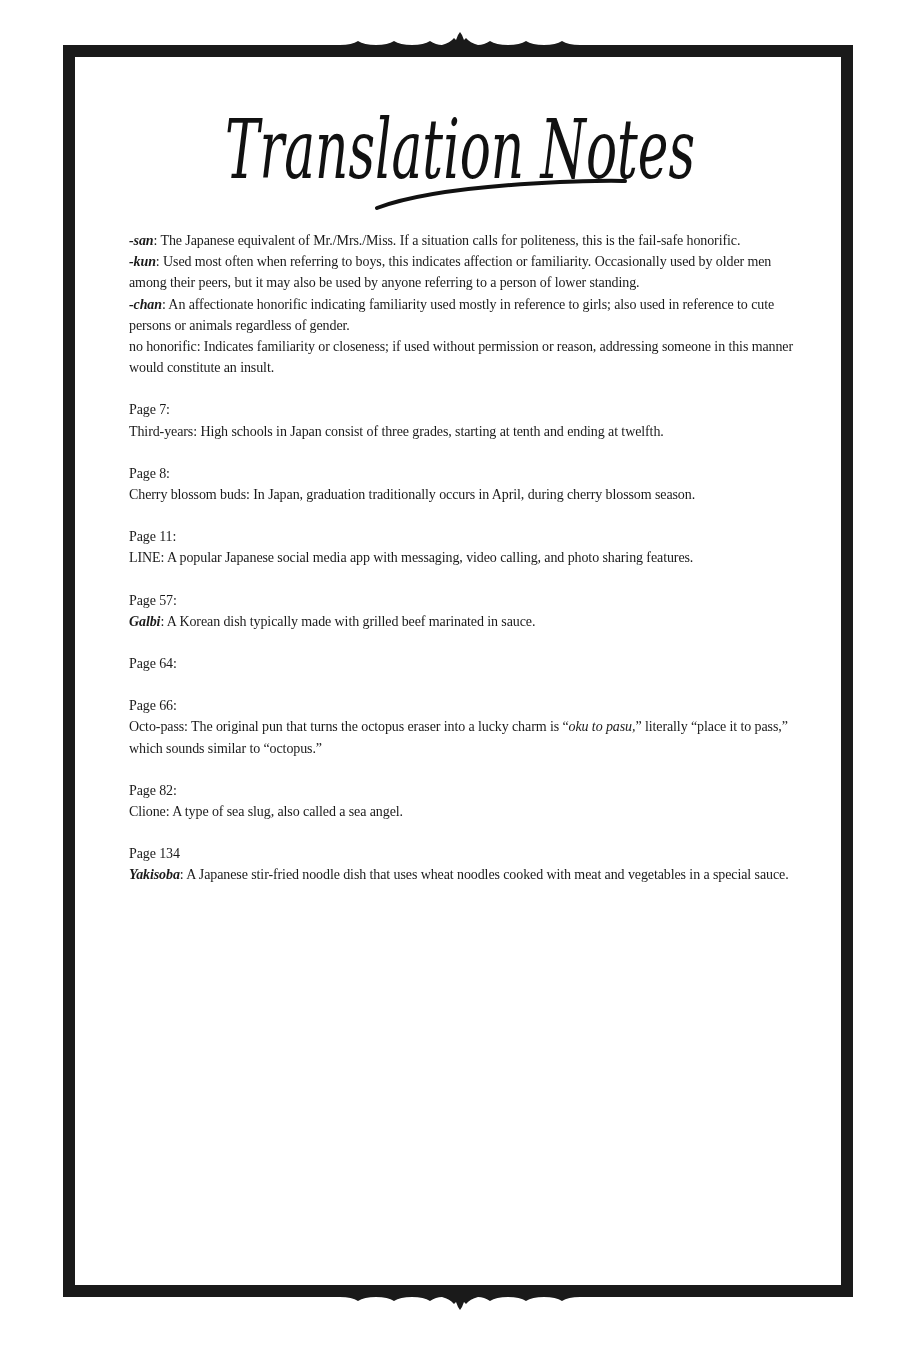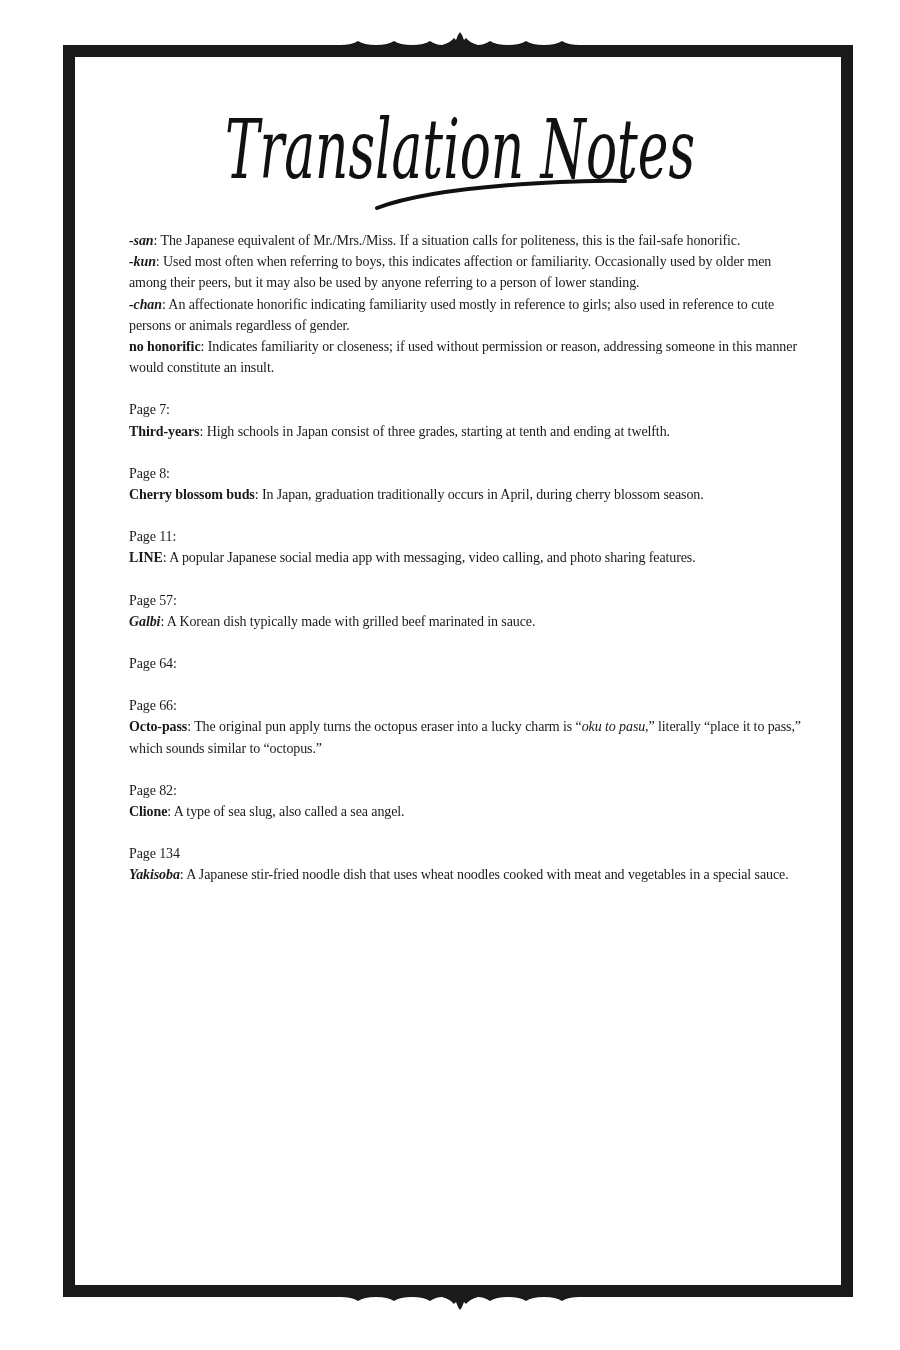--- a/index.html
+++ b/index.html
@@ -14,21 +14,21 @@
     .title {
       position:absolute; left:0; width:900px; top:60px; height:160px;
     }
     .content {
       position:absolute; left:129px; top:230px; width:680px;
       font-family:"Liberation Serif", serif; font-size:14px; line-height:21.2px;
       color:#1a1a1a; letter-spacing:-0.1px;
     }
     .content p { margin:0; }
     .gap { height:21px; }
-    .term-b { font-weight:bold; }
+    .term-b { font-weight:normal; }
     .term-bi { font-weight:bold; font-style:italic; }
     .it { font-style:italic; }
   </style>
 </head>
 <body>
 
 <div class="frame"></div>
 
 <svg class="ornament top" viewBox="0 0 240 18">
   <path d="M0,16 Q12,16 18,12 Q24,16 36,16 Q48,16 54,12 Q60,16 72,16 Q84,16 90,12 Q96,16 102,16 Q110,14 114,9 L116,11 L118,6 L120,3 L122,6 L124,11 L126,9 Q130,14 138,16 Q144,16 150,12 Q156,16 168,16 Q180,16 186,12 Q192,16 204,16 Q216,16 222,12 Q228,16 240,16 L240,18 L0,18 Z" fill="#1a1a1a"></path>
@@ -77,21 +77,21 @@
   </section>
   <div class="gap"></div>
 
   <section>
     <p>Page 64:</p>
   </section>
   <div class="gap"></div>
 
   <section>
     <p>Page 66:</p>
-    <p><span class="term-b">Octo-pass</span><span>: The original pun apply turns the octopus eraser into a lucky charm is “</span><span class="it">oku to pasu,</span><span>” literally “place it to pass,” which sounds similar to “octopus.”</span></p>
+    <p><span class="term-b">Octo-pass</span><span>: The original pun that turns the octopus eraser into a lucky charm is “</span><span class="it">oku to pasu,</span><span>” literally “place it to pass,” which sounds similar to “octopus.”</span></p>
   </section>
   <div class="gap"></div>
 
   <section>
     <p>Page 82:</p>
     <p><span class="term-b">Clione</span><span>: A type of sea slug, also called a sea angel.</span></p>
   </section>
   <div class="gap"></div>
 
   <section>

